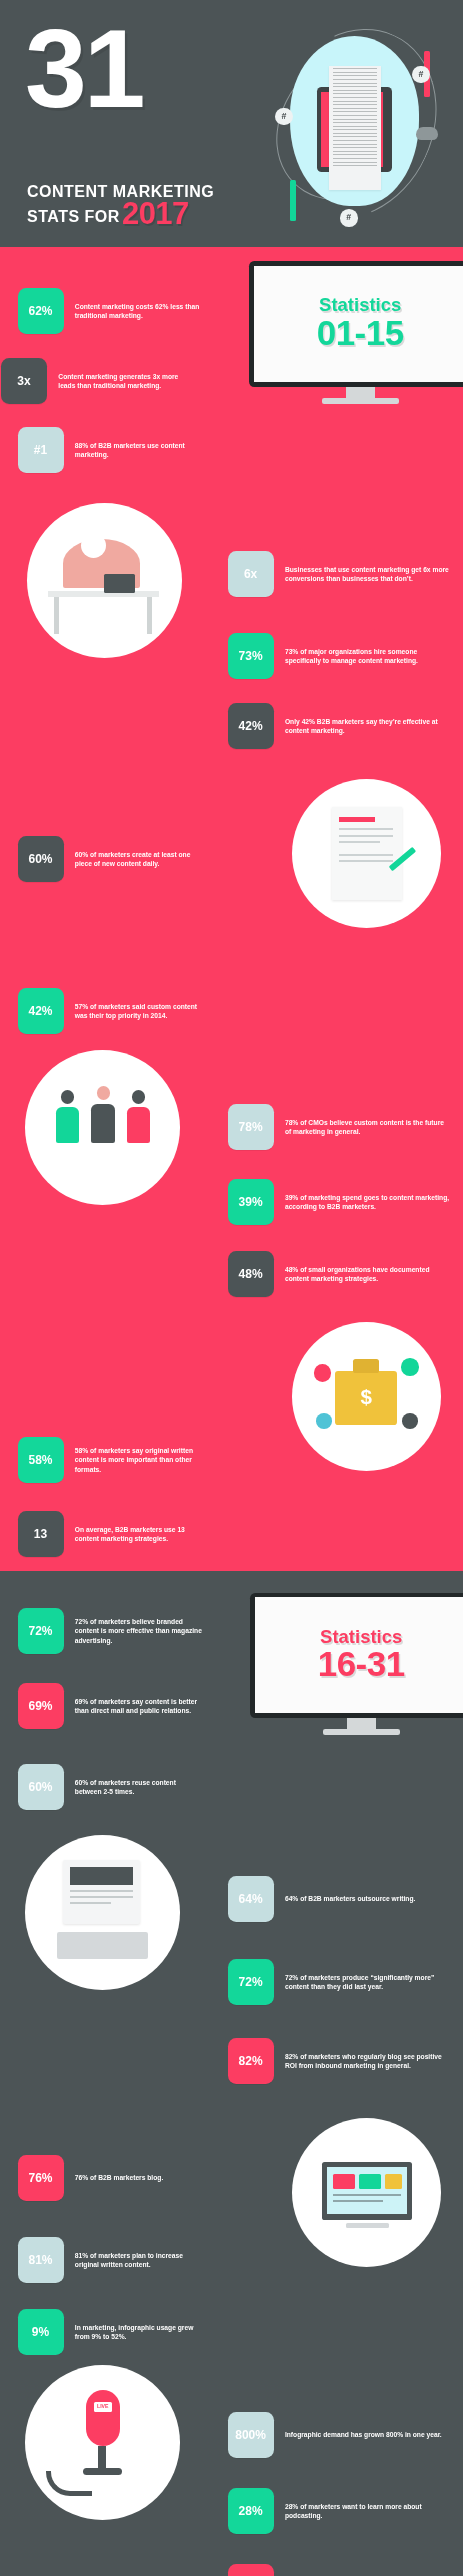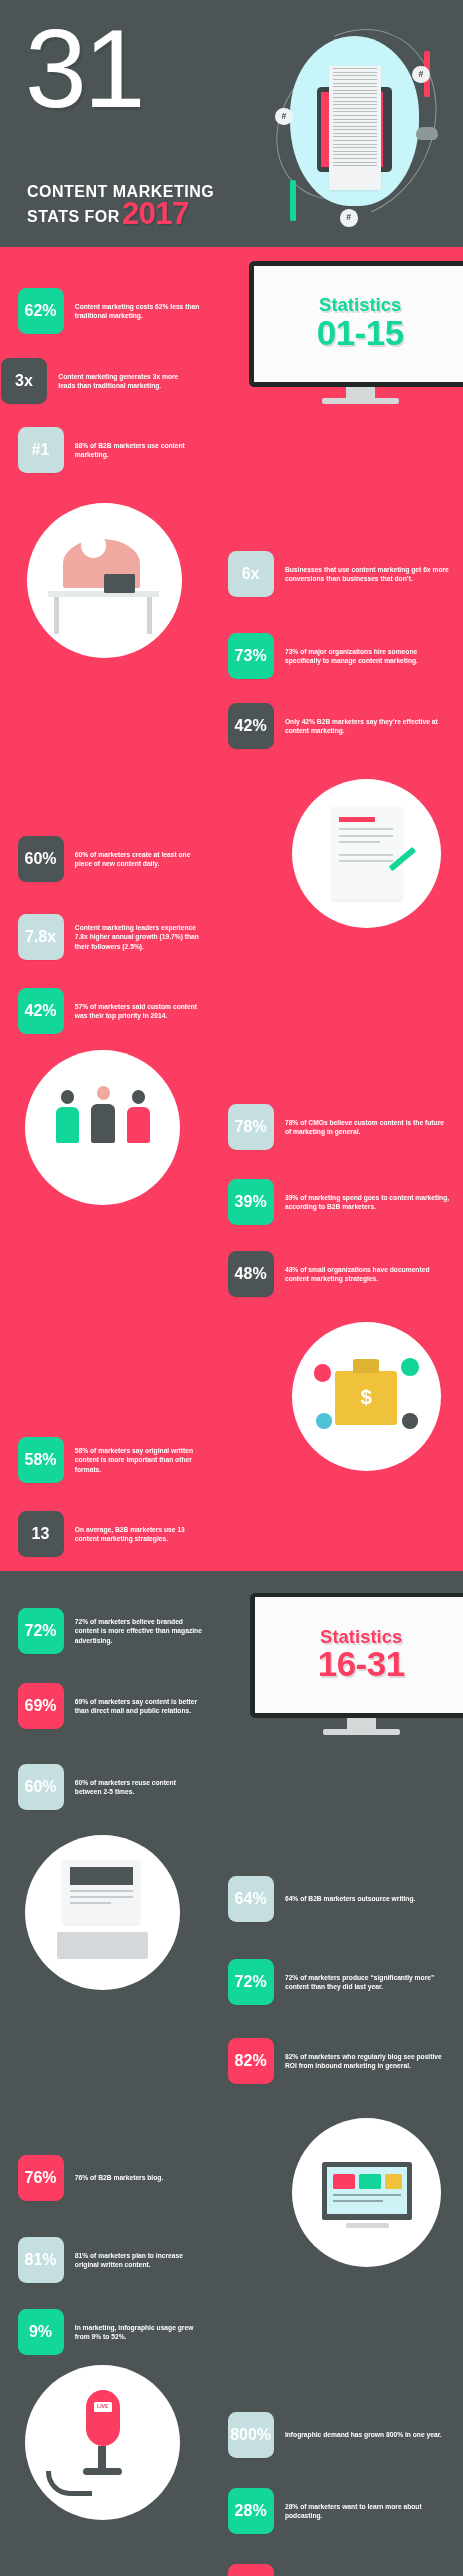--- a/index.html
+++ b/index.html
@@ -8,21 +8,21 @@
     font-family:"Liberation Sans", sans-serif;
     background:#4c5456;
     width:464px;
   }
   .page { width:464px; position:relative; overflow:hidden; }
 
   
   .header { background:#4c5456; height:247px; position:relative; overflow:hidden; }
   .big-number {
     position:absolute; left:25px; top:14.4px;
-    font-size:111px; font-weight:normal; color:#fff;
+    font-size:111px; font-weight:bold; color:#fff;
     letter-spacing:-3.1px; line-height:1;
     text-shadow:2.6px 2.6px 0 rgba(0,0,0,.09);
   }
   .head-line1 {
     position:absolute; left:27px; top:183px;
     font-size:16px; font-weight:bold; color:#fff; letter-spacing:0.5px;
   }
   .head-line2wrap { position:absolute; left:27px; top:202px; display:flex; align-items:flex-end; }
   .head-line2 { font-size:16px; font-weight:bold; color:#fff; letter-spacing:0.5px; }
   .head-year { font-size:31px; font-weight:bold; color:#fc3d62; letter-spacing:-0.5px;
@@ -57,21 +57,21 @@
 
   .stat { display:flex; align-items:center; position:absolute; }
   .chip {
     flex:0 0 auto; border-radius:8.2px; display:flex; align-items:center; justify-content:center;
     color:#fff; font-weight:bold; box-shadow:0 1px 0 rgba(0,0,0,.06);
   }
   .chip.green { background:#13d79a; }
   .chip.dark  { background:#4c5456; }
   .chip.light { background:#c5dee0; }
   .chip.pink  { background:#fc3d62; }
-  .chip.sm { width:46px; height:46px; font-size:16px; }
+  .chip.sm { width:46px; height:46px; font-size:12px; }
   .desc { color:#fff; font-size:7.7px; line-height:1.35; font-weight:bold; margin-left:11.3px; }
   .desc.small { font-size:6.7px; }
 
   
   .monitor { position:absolute; }
   .monitor .bezel { background:#222728; border-radius:5.2px; padding:4.6px; }
   .monitor .screen { background:#fbfbfb; display:flex; flex-direction:column;
     align-items:center; justify-content:center; }
   .monitor .neck { width:29px; height:11.3px; background:#d4d8d9; margin:0 auto; }
   .monitor .base { width:77px; height:5.7px; background:#d4d8d9; border-radius:2.1px; margin:0 auto; }
@@ -202,24 +202,20 @@
       <div style="position:absolute;left:47px;top:62px;width:41px;height:2.1px;background:#ccd2d3;"></div>
       <div style="position:absolute;left:47px;top:75px;width:54px;height:2.1px;background:#ccd2d3;"></div>
       <div style="position:absolute;left:47px;top:81px;width:54px;height:2.1px;background:#ccd2d3;"></div>
       <div style="position:absolute;left:95px;top:77px;width:31px;height:6.2px;background:#12d699;transform:rotate(-40deg);border-radius:1.5px;"></div>
     </div>
 
     <div class="stat" style="left:17.5px; top:64px; width:191px;">
       <div class="chip dark sm">60%</div>
       <div class="desc small">60% of marketers create at least one piece of new content daily.</div>
     </div>
-    <div class="stat" style="left:17.5px; top:142px; width:191px;">
-      <div class="chip light sm">7.8x</div>
-      <div class="desc small">Content marketing leaders experience 7.8x higher annual growth (19.7%) than their followers (2.5%).</div>
-    </div>
     <div class="stat" style="left:17.5px; top:216px; width:191px;">
       <div class="chip green sm">42%</div>
       <div class="desc small">57% of marketers said custom content was their top priority in 2014.</div>
     </div>
   </div>
 
   <div class="sec pink" style="height:268px;">
     <div class="circ white" style="left:25px; top:5.2px; width:155px; height:155px;">
       <div style="position:absolute;left:31px;top:57px;width:23px;height:36px;background:#12d699;border-radius:6.2px 6.2px 2.1px 2.1px;"></div>
       <div style="position:absolute;left:36px;top:40px;width:13.4px;height:13.4px;background:#4c5456;border-radius:50%;"></div>

